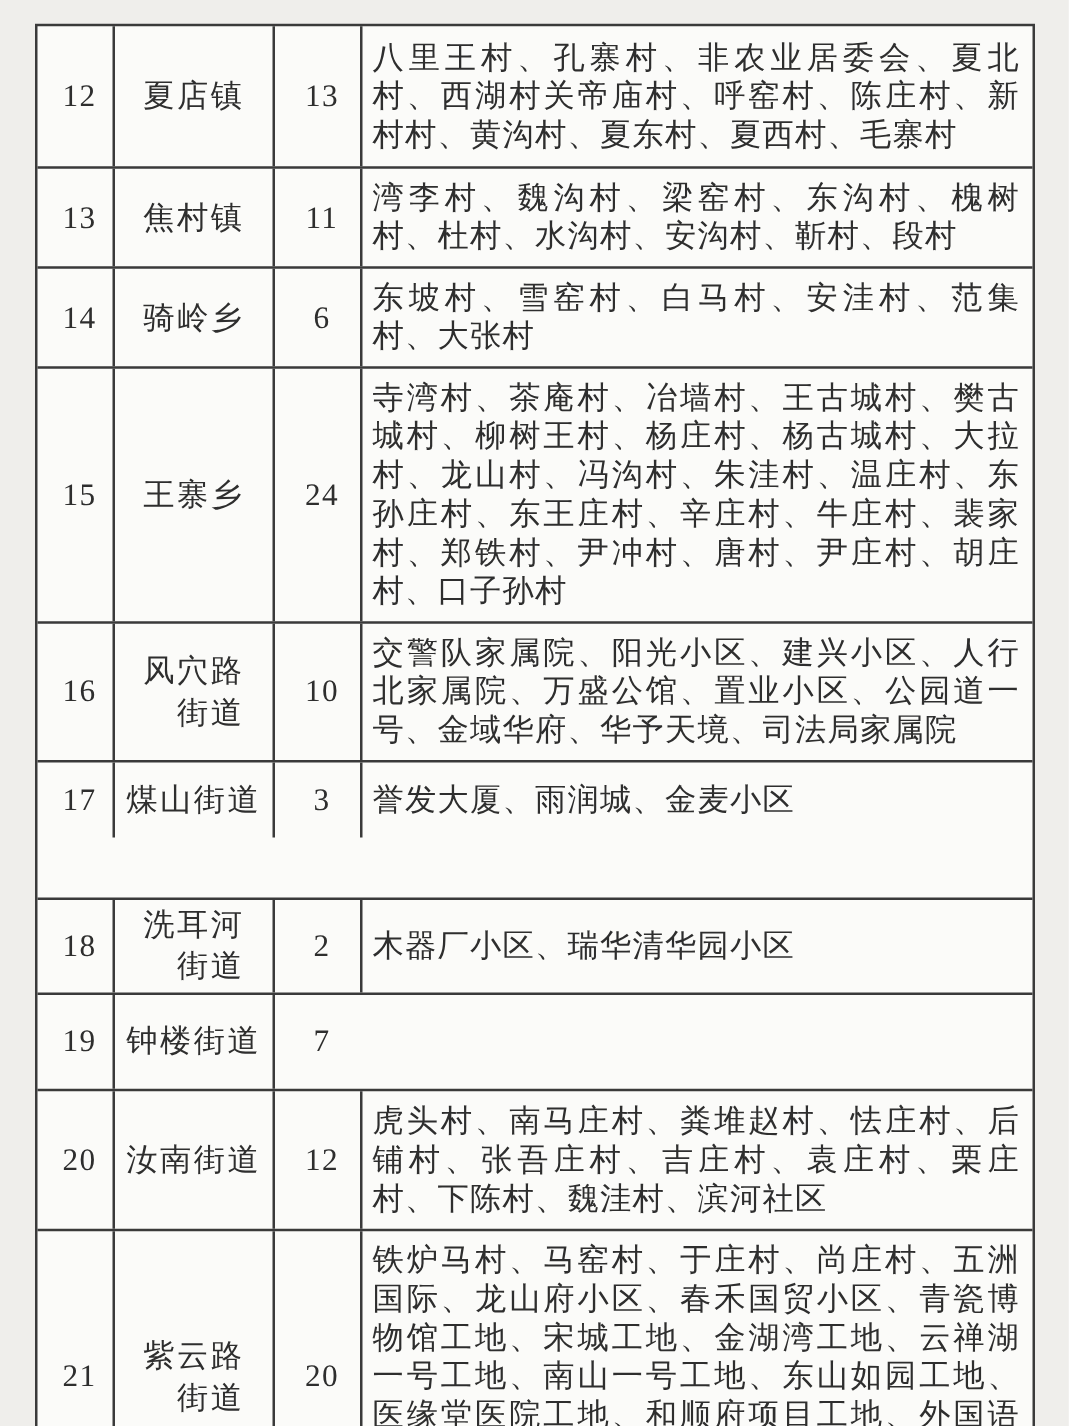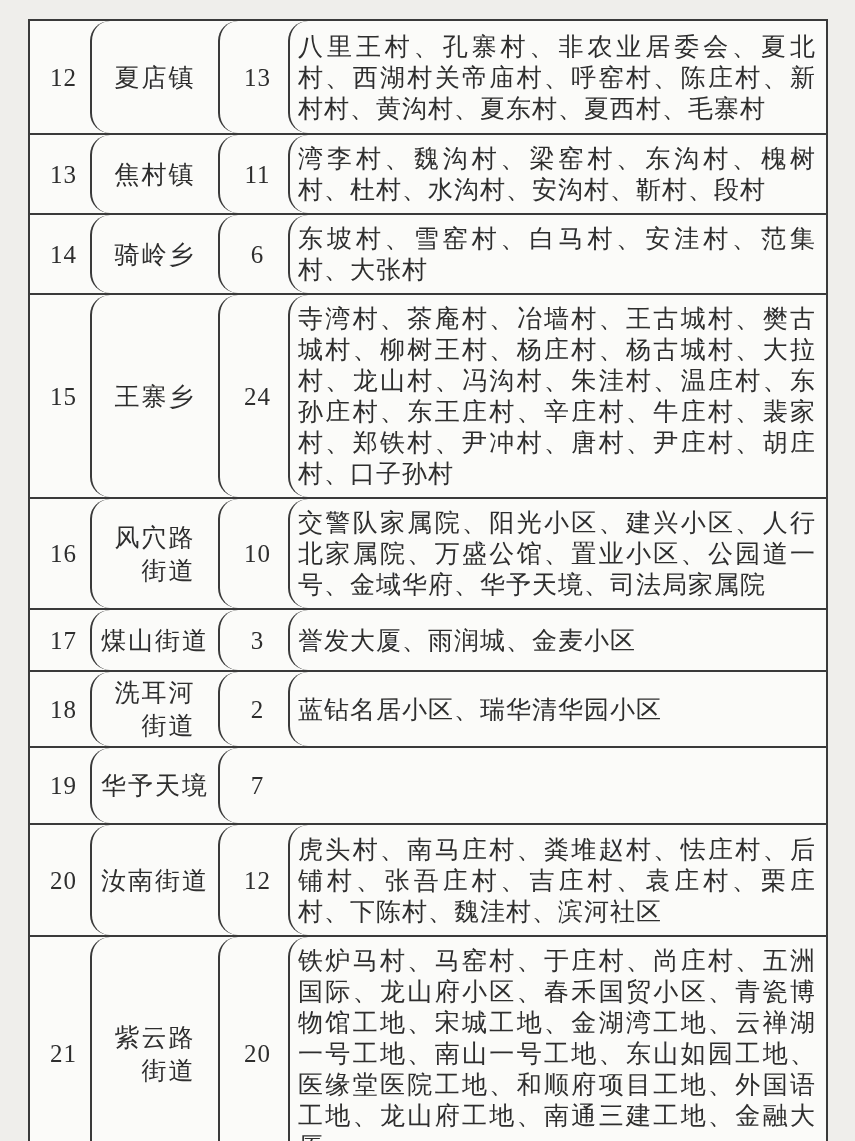--- a/index.html
+++ b/index.html
@@ -26,21 +26,20 @@
   }
   .row + .row{border-top:2px solid #3a3a3a;}
   .cell{
     box-sizing:border-box;
     display:flex;
     align-items:center;
     justify-content:center;
     padding:4px 6px;
     font-size:25px;
     line-height:33px;
-    border-radius:20px;
   }
   .cell + .cell{border-left:2px solid #3a3a3a;}
   .cell.num{letter-spacing:1px;padding-left:13px;}
   .cell.name{
     text-align:right;
     white-space:pre-line;
     letter-spacing:2px;
   }
   .cell.detail{
     justify-content:flex-start;
@@ -105,33 +104,33 @@
 
   <div class="row" style="min-height:62px;">
     <div class="cell num">17</div>
     <div class="cell name">煤山街道</div>
     <div class="cell num">3</div>
     <div class="cell detail">
         <span class="detail-text">誉发大厦、雨润城、金麦小区</span>
       </div>
   </div>
 
-  <div class="row" style="min-height:65px;">
+  <div class="row" style="min-height:65px;margin-top:48px;">
     <div class="cell num">18</div>
     <div class="cell name">洗耳河
 街道</div>
     <div class="cell num">2</div>
     <div class="cell detail">
-        <span class="detail-text">蓝钻名居小区、瑞华清华园小区</span>
+        <span class="detail-text">木器厂小区、瑞华清华园小区</span>
       </div>
   </div>
 
   <div class="row" style="min-height:77px;">
     <div class="cell num">19</div>
-    <div class="cell name">华予天境</div>
+    <div class="cell name">钟楼街道</div>
     <div class="cell num">7</div>
   </div>
 
   <div class="row" style="min-height:112px;">
     <div class="cell num">20</div>
     <div class="cell name">汝南街道</div>
     <div class="cell num">12</div>
     <div class="cell detail">
         <span class="detail-text">虎头村、南马庄村、粪堆赵村、怯庄村、后铺村、张吾庄村、吉庄村、袁庄村、栗庄村、下陈村、魏洼村、滨河社区</span>
       </div>

